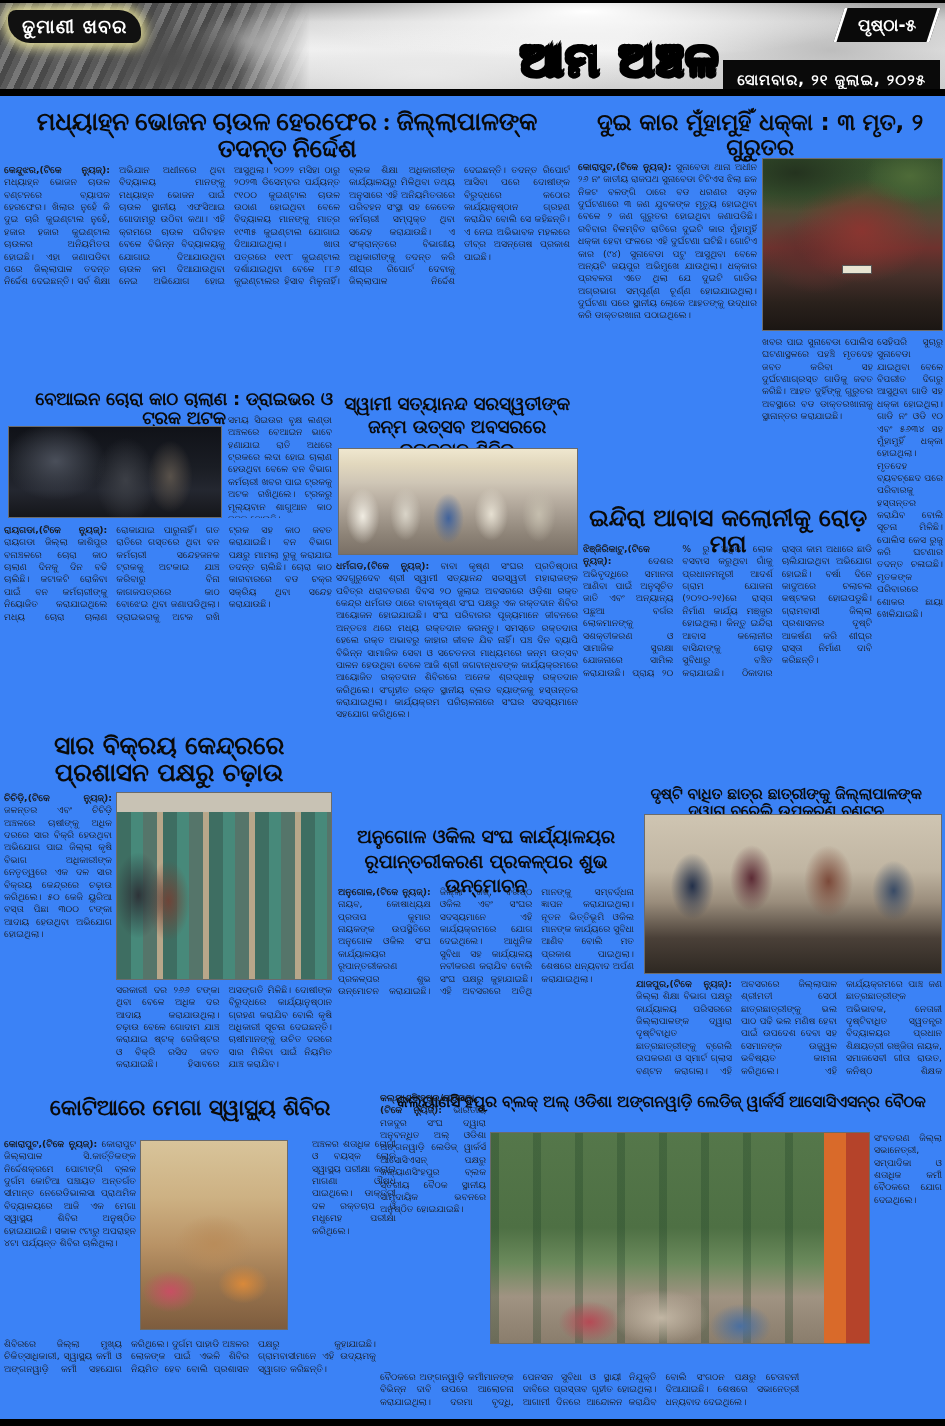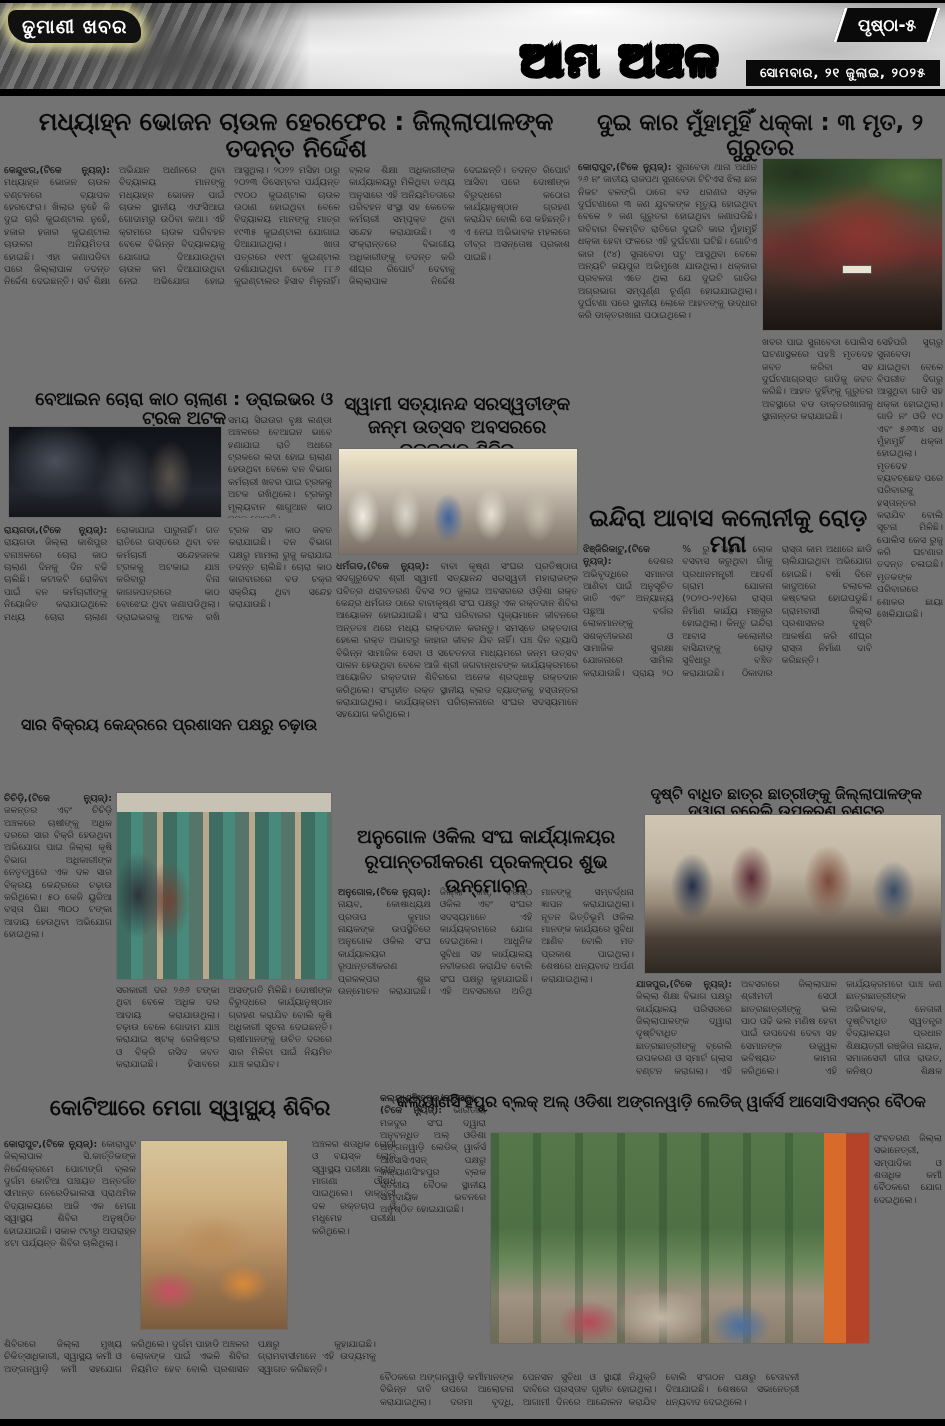--- a/index.html
+++ b/index.html
@@ -5,21 +5,21 @@
   * { margin:0; padding:0; box-sizing:border-box; }
   html,body { width:945px; height:1426px; }
   body {
     position:relative;
     background:#ffffff;
     font-family:"DejaVu Sans", sans-serif;
     color:#141414;
     overflow:hidden;
   }
   .abs { position:absolute; }
-  .page { position:absolute; inset:0; background:#737373; }
+  .page { position:absolute; inset:0; background:#3b82f6; }
 
   
   .masthead {
     left:0; top:0; width:945px; height:96px;
     background:
       radial-gradient(420px 70px at 62% 10%, #ffffff 0%, rgba(255,255,255,0) 70%),
       radial-gradient(300px 90px at 88% 55%, #bdbdbd 0%, rgba(189,189,189,0) 70%),
       radial-gradient(260px 60px at 45% 80%, #e9e9e9 0%, rgba(233,233,233,0) 75%),
       linear-gradient(180deg, #9a9a9a 0%, #d9d9d9 22%, #f2f2f2 55%, #cfcfcf 100%);
     border-top:3px solid #000;
@@ -51,22 +51,22 @@
     text-shadow:-2px -2px 0 #000, 2px -2px 0 #000, -2px 2px 0 #000, 2px 2px 0 #000, 0 3px 0 #000;
   }
   .page-badge {
     right:10px; top:5px; width:96px; height:34px;
     background:#0a0a0a; transform:skewX(-18deg);
     display:flex; align-items:center; justify-content:center;
     border-left:3px solid #ffffff; border-right:3px solid #ffffff;
   }
   .page-badge span { transform:skewX(18deg); color:#ffffff; font-weight:bold; font-size:17px; }
   .date-box {
-    right:5px; top:57px; padding:5px 14px;
-    background:#0a0a0a; color:#ffffff; font-weight:bold; font-size:13px; letter-spacing:1px;
+    right:5px; top:57px; padding:11px 14px;
+    background:#0a0a0a; color:#ffffff; font-weight:bold; font-size:15px; letter-spacing:1px;
   }
 
   
   .headline {
     font-weight:bold; text-align:center; color:#0a0a0a; line-height:1.08; letter-spacing:-0.3px;
   }
   .body-text {
     font-size:9.3px; line-height:1.33; text-align:justify; overflow:hidden; color:#1a1a1a;
   }
   .dateline { font-weight:bold; }
@@ -149,21 +149,21 @@
     </div>
     <h1 class="abs page-title">ଆମ ଅଞ୍ଚଳ</h1>
     <div class="abs page-badge">
       <span>ପୃଷ୍ଠା-୫</span>
     </div>
     <div class="abs date-box">
       <span>ସୋମବାର, ୨୧ ଜୁଲାଇ, ୨୦୨୫</span>
     </div>
   </header>
 
-  <h2 class="abs headline" style="left:13px; top:108px; width:566px; font-size:25px;">ମଧ୍ୟାହ୍ନ ଭୋଜନ ଚାଉଳ ହେରଫେର : ଜିଲ୍ଲାପାଳଙ୍କ ତଦନ୍ତ ନିର୍ଦ୍ଦେଶ</h2>
+  <h2 class="abs headline" style="left:4px; top:108px; width:566px; font-size:25px;font-family:Liberation Serif, serif;">ମଧ୍ୟାହ୍ନ ଭୋଜନ ଚାଉଳ ହେରଫେର : ଜିଲ୍ଲାପାଳଙ୍କ ତଦନ୍ତ ନିର୍ଦ୍ଦେଶ</h2>
   <p class="abs body-text c5" style="left:4px; top:164px; width:566px; height:213px;"><span class="dateline">କେନ୍ଦୁଝର,(ଟିକେ ନ୍ୟୁଜ୍):</span> <span>ମଧ୍ୟାହ୍ନ ଭୋଜନ ଚାଉଳ ବଣ୍ଟନରେ ବ୍ୟାପକ ହେରଫେର। ଖିଲାର ନୁହେଁ କି ଦୁଇ ଚାରି କୁଇଣ୍ଟାଲ ନୁହେଁ, ହଜାର ହଜାର କୁଇଣ୍ଟାଲ ଚାଉଳର ଅନିୟମିତତା ହୋଇଛି। ଏହା ଜଣାପଡିବା ପରେ ଜିଲ୍ଲାପାଳ ତଦନ୍ତ ନିର୍ଦ୍ଦେଶ ଦେଇଛନ୍ତି। ସର୍ବ ଶିକ୍ଷା ଅଭିଯାନ ଅଧୀନରେ ଥିବା ବିଦ୍ୟାଳୟ ମାନଙ୍କୁ ମଧ୍ୟାହ୍ନ ଭୋଜନ ପାଇଁ ଚାଉଳ ସ୍ଥାନୀୟ ଏଫସିଆଇ ଗୋଦାମରୁ ଉଠିବା କଥା। ଏହି କ୍ରମରେ ଚାଉଳ ପରିବହନ ବେଳେ ବିଭିନ୍ନ ବିଦ୍ୟାଳୟକୁ ଯୋଗାଇ ଦିଆଯାଉଥିବା ଚାଉଳ କମ ଦିଆଯାଉଥିବା ନେଇ ଅଭିଯୋଗ ହୋଇ ଆସୁଥିଲା। ୨୦୨୨ ମସିହା ଠାରୁ ୨୦୨୩ ଡିସେମ୍ବର ପର୍ଯ୍ୟନ୍ତ ୯୧୦୦ କୁଇଣ୍ଟାଲ ଚାଉଳ ଉଠାଣ ହୋଇଥିବା ବେଳେ ବିଦ୍ୟାଳୟ ମାନଙ୍କୁ ମାତ୍ର ୧୯୩୫ କୁଇଣ୍ଟାଲ ଯୋଗାଇ ଦିଆଯାଇଥିଲା। ଖାତା ପତ୍ରରେ ୧୧୯୮ କୁଇଣ୍ଟାଲ ଦର୍ଶାଯାଇଥିବା ବେଳେ ୮୮୬ କୁଇଣ୍ଟାଲର ହିସାବ ମିଳୁନାହିଁ। ବ୍ଲକ ଶିକ୍ଷା ଅଧିକାରୀଙ୍କ କାର୍ଯ୍ୟାଳୟରୁ ମିଳିଥିବା ତଥ୍ୟ ଅନୁସାରେ ଏହି ଅନିୟମିତତାରେ ପରିବହନ ସଂସ୍ଥା ସହ କେତେକ କର୍ମଚାରୀ ସମ୍ପୃକ୍ତ ଥିବା ସନ୍ଦେହ କରାଯାଉଛି। ଏ ସଂକ୍ରାନ୍ତରେ ବିଭାଗୀୟ ଅଧିକାରୀଙ୍କୁ ତଦନ୍ତ କରି ଶୀଘ୍ର ରିପୋର୍ଟ ଦେବାକୁ ଜିଲ୍ଲାପାଳ ନିର୍ଦ୍ଦେଶ ଦେଇଛନ୍ତି। ତଦନ୍ତ ରିପୋର୍ଟ ଆସିବା ପରେ ଦୋଷୀଙ୍କ ବିରୁଦ୍ଧରେ କଠୋର କାର୍ଯ୍ୟାନୁଷ୍ଠାନ ଗ୍ରହଣ କରାଯିବ ବୋଲି ସେ କହିଛନ୍ତି। ଏ ନେଇ ଅଭିଭାବକ ମହଲରେ ତୀବ୍ର ଅସନ୍ତୋଷ ପ୍ରକାଶ ପାଇଛି।</span></p>
 
   <h2 class="abs headline" style="left:578px; top:110px; width:364px; font-size:23px;">ଦୁଇ କାର ମୁଁହାମୁହିଁ ଧକ୍କା : ୩ ମୃତ, ୨ ଗୁରୁତର</h2>
   <div class="abs photo photo-crash" style="left:762px; top:158px; width:181px; height:173px;">
     <div class="abs plate" style="left:44%; top:62%; width:30px; height:9px;"></div>
   </div>
   <p class="abs body-text" style="left:578px; top:161px; width:179px; height:342px;"><span class="dateline">କୋରାପୁଟ,(ଟିକେ ନ୍ୟୁଜ୍):</span> <span>ସୁନାବେଡା ଥାନା ଅଧୀନ ୨୬ ନଂ ଜାତୀୟ ରାଜପଥ ସୁନାବେଡା ଟିଟିଏସ ଝିଲା ଛକ ନିକଟ ବଳଙ୍ଗି ଠାରେ ବଡ ଧରଣର ସଡ଼କ ଦୁର୍ଘଟଣାରେ ୩ ଜଣ ଯୁବକଙ୍କ ମୃତ୍ୟୁ ହୋଇଥିବା ବେଳେ ୨ ଜଣ ଗୁରୁତର ହୋଇଥିବା ଜଣାପଡିଛି। ରବିବାର ବିଳମ୍ବିତ ରାତିରେ ଦୁଇଟି କାର ମୁଁହାମୁହିଁ ଧକ୍କା ହେବା ଫଳରେ ଏହି ଦୁର୍ଘଟଣା ଘଟିଛି। ଗୋଟିଏ କାର (୯୪) ସୁନାବେଡା ପଟୁ ଆସୁଥିବା ବେଳେ ଅନ୍ୟଟି ଜୟପୁର ଅଭିମୁଖେ ଯାଉଥିଲା। ଧକ୍କାର ପ୍ରବଳତା ଏତେ ଥିଲା ଯେ ଦୁଇଟି ଗାଡିର ଅଗ୍ରଭାଗ ସମ୍ପୂର୍ଣ୍ଣ ଚୂର୍ଣ୍ଣ ହୋଇଯାଇଥିଲା। ଦୁର୍ଘଟଣା ପରେ ସ୍ଥାନୀୟ ଲୋକେ ଆହତଙ୍କୁ ଉଦ୍ଧାର କରି ଡାକ୍ତରଖାନା ପଠାଇଥିଲେ।</span></p>
   <p class="abs body-text" style="left:762px; top:336px; width:111px; height:167px;"><span>ଖବର ପାଇ ସୁନାବେଡା ପୋଲିସ ଘଟଣାସ୍ଥଳରେ ପହଞ୍ଚି ମୃତଦେହ ଜବତ କରିବା ସହ ଦୁର୍ଘଟଣାଗ୍ରସ୍ତ ଗାଡିକୁ ଜବତ କରିଛି। ଆହତ ଦୁହିଁଙ୍କୁ ଗୁରୁତର ଅବସ୍ଥାରେ ବଡ ଡାକ୍ତରଖାନାକୁ ସ୍ଥାନାନ୍ତର କରାଯାଇଛି।</span></p>
   <p class="abs body-text" style="left:877px; top:336px; width:66px; height:444px;"><span>ସେହିପରି ସୁଚାରୁ ସୁନାବେଡା ଯାଇଥିବା ବେଳେ ବିପରୀତ ଦିଗରୁ ଆସୁଥିବା ଗାଡି ସହ ଧକ୍କା ହୋଇଥିଲା। ଗାଡି ନଂ ଓଡି ୧୦ ଏବଂ ୫୬୩୪ ସହ ମୁଁହାମୁହିଁ ଧକ୍କା ହୋଇଥିଲା। ମୃତଦେହ ବ୍ୟବଚ୍ଛେଦ ପରେ ପରିବାରକୁ ହସ୍ତାନ୍ତର କରାଯିବ ବୋଲି ସୂଚନା ମିଳିଛି। ପୋଲିସ କେସ ରୁଜୁ କରି ଘଟଣାର ତଦନ୍ତ ଚଳାଇଛି। ମୃତକଙ୍କ ପରିବାରରେ ଶୋକର ଛାୟା ଖେଳିଯାଇଛି।</span></p>
 
@@ -172,21 +172,21 @@
   <p class="abs body-text" style="left:228px; top:414px; width:104px; height:104px;"><span>ସମୟ ସିଇଉର ବୃକ୍ଷ ଲଣ୍ଡା ଅଞ୍ଚଳରେ ବେଆଇନ ଭାବେ ହଣାଯାଇ ରାତି ଅଧରେ ଟ୍ରକରେ ଲଦା ହୋଇ ଚାଲାଣ ହେଉଥିବା ବେଳେ ବନ ବିଭାଗ କର୍ମଚାରୀ ଖବର ପାଇ ଟ୍ରକକୁ ଅଟକ ରଖିଥିଲେ। ଟ୍ରକରୁ ମୂଲ୍ୟବାନ ଶାଗୁଆନ କାଠ ଜବତ ହୋଇଛି।</span></p>
   <p class="abs body-text c3" style="left:4px; top:524px; width:328px; height:222px;"><span class="dateline">ରାୟଗଡା,(ଟିକେ ନ୍ୟୁଜ୍):</span> <span>ରାୟଗଡା ଜିଲ୍ଲା କାଶିପୁର ବନାଞ୍ଚଳରେ ଚୋରା କାଠ ଚାଲାଣ ଦିନକୁ ଦିନ ବଢି ଚାଲିଛି। କଟାକଟି ରୋକିବା ପାଇଁ ବନ କର୍ମଚାରୀଙ୍କୁ ନିୟୋଜିତ କରାଯାଇଥିଲେ ମଧ୍ୟ ଚୋରା ଚାଲାଣ ରୋକାଯାଇ ପାରୁନାହିଁ। ଗତ ରାତିରେ ଗସ୍ତରେ ଥିବା ବନ କର୍ମଚାରୀ ସନ୍ଦେହଜନକ ଟ୍ରକକୁ ଅଟକାଇ ଯାଞ୍ଚ କରିବାରୁ ବିନା କାଗଜପତ୍ରରେ କାଠ ବୋଝେଇ ଥିବା ଜଣାପଡିଥିଲା। ଡ୍ରାଇଭରକୁ ଅଟକ ରଖି ଟ୍ରକ ସହ କାଠ ଜବତ କରାଯାଇଛି। ବନ ବିଭାଗ ପକ୍ଷରୁ ମାମଲା ରୁଜୁ କରାଯାଇ ତଦନ୍ତ ଚାଲିଛି। ଚୋରା କାଠ କାରବାରରେ ବଡ ଚକ୍ର ସକ୍ରିୟ ଥିବା ସନ୍ଦେହ କରାଯାଉଛି।</span></p>
 
   <h2 class="abs headline" style="left:336px; top:392px; width:242px; font-size:18.5px; line-height:1.25;">ସ୍ୱାମୀ ସତ୍ୟାନନ୍ଦ ସରସ୍ୱତୀଙ୍କ ଜନ୍ମ ଉତ୍ସବ ଅବସରରେ ରକ୍ତଦାନ ଶିବିର</h2>
   <div class="abs photo photo-blood" style="left:338px; top:448px; width:240px; height:107px;"></div>
   <p class="abs body-text" style="left:336px; top:560px; width:242px; height:256px;"><span class="dateline">ଧର୍ମଗଡ,(ଟିକେ ନ୍ୟୁଜ୍):</span> <span>ବାବା କୃଷ୍ଣ ସଂଘର ପ୍ରତିଷ୍ଠାତା ସଦଗୁରୁଦେବ ଶ୍ରୀ ସ୍ୱାମୀ ସତ୍ୟାନନ୍ଦ ସରସ୍ୱତୀ ମହାରାଜଙ୍କ ପବିତ୍ର ଧରାବତରଣ ଦିବସ ୨୦ ଜୁଲାଇ ଅବସରରେ ଓଡ଼ିଶା ରକ୍ତ କେନ୍ଦ୍ର ଧର୍ମଗଡ ଠାରେ ବାବାକୃଷ୍ଣ ସଂଘ ପକ୍ଷରୁ ଏକ ରକ୍ତଦାନ ଶିବିର ଆୟୋଜନ ହୋଇଯାଇଛି। ସଂଘ ପରିବାରର ପୂଜ୍ୟମାନେ ଜୀବନରେ ଅନ୍ତତଃ ଥରେ ମଧ୍ୟ ରକ୍ତଦାନ କରନ୍ତୁ। ସମସ୍ତେ ରକ୍ତଦାତା ହେଲେ ରକ୍ତ ଅଭାବରୁ କାହାର ଜୀବନ ଯିବ ନାହିଁ। ପଞ୍ଚ ଦିନ ବ୍ୟାପି ବିଭିନ୍ନ ସାମାଜିକ ସେବା ଓ ସଚେତନତା ମାଧ୍ୟମରେ ଜନ୍ମ ଉତ୍ସବ ପାଳନ ହେଉଥିବା ବେଳେ ଆଜି ଶ୍ରୀ ଜଗବାନ୍ଧବଙ୍କ କାର୍ଯ୍ୟକ୍ରମରେ ଆୟୋଜିତ ରକ୍ତଦାନ ଶିବିରରେ ଅନେକ ଶ୍ରଦ୍ଧାଳୁ ରକ୍ତଦାନ କରିଥିଲେ। ସଂଗୃହୀତ ରକ୍ତ ସ୍ଥାନୀୟ ବ୍ଲଡ ବ୍ୟାଙ୍କକୁ ହସ୍ତାନ୍ତର କରାଯାଇଥିଲା। କାର୍ଯ୍ୟକ୍ରମ ପରିଚାଳନାରେ ସଂଘର ସଦସ୍ୟମାନେ ସହଯୋଗ କରିଥିଲେ।</span></p>
 
   <h2 class="abs headline" style="left:583px; top:506px; width:290px; font-size:24px;">ଇନ୍ଦିରା ଆବାସ କଲୋନୀକୁ ରୋଡ଼ ମନା</h2>
   <p class="abs body-text c3" style="left:583px; top:543px; width:289px; height:236px;"><span class="dateline">ଝିଞ୍ଜିରିକାଟୁ,(ଟିକେ ନ୍ୟୁଜ୍):</span> <span>ଦେଶର ଅଭିବୃଦ୍ଧିରେ ସମାନତା ଆଣିବା ପାଇଁ ଅନୁସୂଚିତ ଜାତି ଏବଂ ଅନ୍ୟାନ୍ୟ ପଛୁଆ ବର୍ଗର ଲୋକମାନଙ୍କୁ ସଶକ୍ତୀକରଣ ଓ ସାମାଜିକ ସୁରକ୍ଷା ଯୋଜନାରେ ସାମିଲ କରାଯାଉଛି। ପ୍ରାୟ ୨୦ % ରୁ ଅଧିକ ଲୋକ ବସବାସ କରୁଥିବା ଗାଁକୁ ପ୍ରଧାନମନ୍ତ୍ରୀ ଆଦର୍ଶ ଗ୍ରାମ ଯୋଜନା (୨୦୨୦-୨୧)ରେ ରାସ୍ତା ନିର୍ମାଣ କାର୍ଯ୍ୟ ମଞ୍ଜୁର ହୋଇଥିଲା। କିନ୍ତୁ ଇନ୍ଦିରା ଆବାସ କଲୋନୀର ବାସିନ୍ଦାଙ୍କୁ ରୋଡ଼ ସୁବିଧାରୁ ବଞ୍ଚିତ କରାଯାଇଛି। ଠିକାଦାର ରାସ୍ତା କାମ ଅଧାରେ ଛାଡି ଚାଲିଯାଇଥିବା ଅଭିଯୋଗ ହୋଇଛି। ବର୍ଷା ଦିନେ କାଦୁଅରେ ଚଲାଚଲ କଷ୍ଟକର ହୋଇପଡୁଛି। ଗ୍ରାମବାସୀ ଜିଲ୍ଲା ପ୍ରଶାସନର ଦୃଷ୍ଟି ଆକର୍ଷଣ କରି ଶୀଘ୍ର ରାସ୍ତା ନିର୍ମାଣ ଦାବି କରିଛନ୍ତି।</span></p>
 
-  <h2 class="abs headline" style="left:4px; top:716px; width:330px; font-size:16px;">ସାର ବିକ୍ରୟ କେନ୍ଦ୍ରରେ ପ୍ରଶାସନ ପକ୍ଷରୁ ଚଢ଼ାଉ</h2>
+  <h2 class="abs headline" style="left:4px; top:732px; width:330px; font-size:25px;">ସାର ବିକ୍ରୟ କେନ୍ଦ୍ରରେ ପ୍ରଶାସନ ପକ୍ଷରୁ ଚଢ଼ାଉ</h2>
   <p class="abs body-text" style="left:4px; top:792px; width:108px; height:296px;"><span class="dateline">ଚିଚିଡ଼ି,(ଟିକେ ନ୍ୟୁଜ୍):</span> <span>ଜଳନ୍ତର ଏବଂ ଚିଚିଡ଼ି ଅଞ୍ଚଳରେ ଚାଷୀଙ୍କୁ ଅଧିକ ଦରରେ ସାର ବିକ୍ରି ହେଉଥିବା ଅଭିଯୋଗ ପାଇ ଜିଲ୍ଲା କୃଷି ବିଭାଗ ଅଧିକାରୀଙ୍କ ନେତୃତ୍ୱରେ ଏକ ଦଳ ସାର ବିକ୍ରୟ କେନ୍ଦ୍ରରେ ଚଢ଼ାଉ କରିଥିଲେ। ୫୦ କେଜି ୟୁରିଆ ବସ୍ତା ପିଛା ୩୦୦ ଟଙ୍କା ଆଦାୟ ହେଉଥିବା ଅଭିଯୋଗ ହୋଇଥିଲା।</span></p>
   <div class="abs photo photo-fert" style="left:116px; top:792px; width:216px; height:188px;"></div>
   <p class="abs body-text c2" style="left:116px; top:984px; width:216px; height:104px;"><span>ସରକାରୀ ଦର ୨୬୬ ଟଙ୍କା ଥିବା ବେଳେ ଅଧିକ ଦର ଆଦାୟ କରାଯାଉଥିଲା। ଚଢ଼ାଉ ବେଳେ ଗୋଦାମ ଯାଞ୍ଚ କରାଯାଇ ଷ୍ଟକ୍ ରେଜିଷ୍ଟର ଓ ବିକ୍ରି ରସିଦ ଜବତ କରାଯାଇଛି। ହିସାବରେ ଅସଙ୍ଗତି ମିଳିଛି। ଦୋଷୀଙ୍କ ବିରୁଦ୍ଧରେ କାର୍ଯ୍ୟାନୁଷ୍ଠାନ ଗ୍ରହଣ କରାଯିବ ବୋଲି କୃଷି ଅଧିକାରୀ ସୂଚନା ଦେଇଛନ୍ତି। ଚାଷୀମାନଙ୍କୁ ଉଚିତ ଦରରେ ସାର ମିଳିବା ପାଇଁ ନିୟମିତ ଯାଞ୍ଚ କରାଯିବ।</span></p>
 
   <h2 class="abs headline" style="left:338px; top:824px; width:296px; font-size:19px; line-height:1.3;">ଅନୁଗୋଳ ଓକିଲ ସଂଘ କାର୍ଯ୍ୟାଳୟର ରୂପାନ୍ତରୀକରଣ ପ୍ରକଳ୍ପର ଶୁଭ ଉନ୍ମୋଚନ</h2>
   <p class="abs body-text c3" style="left:338px; top:886px; width:296px; height:198px;"><span class="dateline">ଅନୁଗୋଳ,(ଟିକେ ନ୍ୟୁଜ୍):</span> <span>ନାୟବ, କୋଷାଧ୍ୟକ୍ଷ ପ୍ରତାପ କୁମାର ନାୟକଙ୍କ ଉପସ୍ଥିତିରେ ଅନୁଗୋଳ ଓକିଲ ସଂଘ କାର୍ଯ୍ୟାଳୟର ରୂପାନ୍ତରୀକରଣ ପ୍ରକଳ୍ପର ଶୁଭ ଉନ୍ମୋଚନ କରାଯାଇଛି। ଜିଲ୍ଲା ଜଜ୍, ବରିଷ୍ଠ ଓକିଲ ଏବଂ ସଂଘର ସଦସ୍ୟମାନେ ଏହି କାର୍ଯ୍ୟକ୍ରମରେ ଯୋଗ ଦେଇଥିଲେ। ଆଧୁନିକ ସୁବିଧା ସହ କାର୍ଯ୍ୟାଳୟ ନବୀକରଣ କରାଯିବ ବୋଲି ସଂଘ ପକ୍ଷରୁ କୁହାଯାଇଛି। ଏହି ଅବସରରେ ଅତିଥି ମାନଙ୍କୁ ସମ୍ବର୍ଦ୍ଧନା ଜ୍ଞାପନ କରାଯାଇଥିଲା। ନୂତନ ଭିତ୍ତିଭୂମି ଓକିଲ ମାନଙ୍କ କାର୍ଯ୍ୟରେ ସୁବିଧା ଆଣିବ ବୋଲି ମତ ପ୍ରକାଶ ପାଇଥିଲା। ଶେଷରେ ଧନ୍ୟବାଦ ଅର୍ପଣ କରାଯାଇଥିଲା।</span></p>
 
   <h2 class="abs headline" style="left:630px; top:786px; width:312px; font-size:15.5px;">ଦୃଷ୍ଟି ବାଧିତ ଛାତ୍ର ଛାତ୍ରୀଙ୍କୁ ଜିଲ୍ଲାପାଳଙ୍କ ଦ୍ୱାରା ବ୍ରେଲି ଉପକରଣ ବଣ୍ଟନ</h2>
   <div class="abs photo photo-braille" style="left:644px; top:814px; width:298px; height:160px;"></div>
   <p class="abs body-text c3" style="left:636px; top:978px; width:306px; height:110px;"><span class="dateline">ଯାଜପୁର,(ଟିକେ ନ୍ୟୁଜ୍):</span> <span>ଜିଲ୍ଲା ଶିକ୍ଷା ବିଭାଗ ପକ୍ଷରୁ କାର୍ଯ୍ୟାଳୟ ପରିସରରେ ଜିଲ୍ଲାପାଳଙ୍କ ଦ୍ୱାରା ଦୃଷ୍ଟିବାଧିତ ଛାତ୍ରଛାତ୍ରୀଙ୍କୁ ବ୍ରେଲି ଉପକରଣ ଓ ସ୍ମାର୍ଟ ଗ୍ଲାସ ବଣ୍ଟନ କରାଗଲା। ଏହି ଅବସରରେ ଜିଲ୍ଲାପାଳ ଶ୍ରୀମତୀ ସେଠୀ ଛାତ୍ରଛାତ୍ରୀଙ୍କୁ ଭଲ ପାଠ ପଢି ଭଲ ମଣିଷ ହେବା ପାଇଁ ଉପଦେଶ ଦେବା ସହ ସେମାନଙ୍କ ଉଜ୍ଜ୍ୱଳ ଭବିଷ୍ୟତ କାମନା କରିଥିଲେ। ଏହି କାର୍ଯ୍ୟକ୍ରମରେ ପାଞ୍ଚ ଜଣ ଛାତ୍ରଛାତ୍ରୀଙ୍କ ଅଭିଭାବକ, ନେତାଜୀ ଦୃଷ୍ଟିବାଧିତ ସ୍ୱତନ୍ତ୍ର ବିଦ୍ୟାଳୟର ପ୍ରଧାନ ଶିକ୍ଷୟତ୍ରୀ ରଞ୍ଜିତା ନାୟକ, ସମାଜସେବୀ ଗୀତା ରାଉତ, କନିଷ୍ଠ ଶିକ୍ଷକ ପ୍ରୀତିରଞ୍ଜନ ବେହେରା, ସୋମନାଥ ମଲିକ, କନିଷ୍ଠ କିରାଣୀ ଆଦି ଉପସ୍ଥିତ ଥିଲେ। ଜିଲ୍ଲା ସମନ୍ୱୟକ ବନମାଳୀ ନାଥ ବେହେରା କାର୍ଯ୍ୟକ୍ରମ ପରିଚାଳନା କରିଥିଲେ।</span></p>

